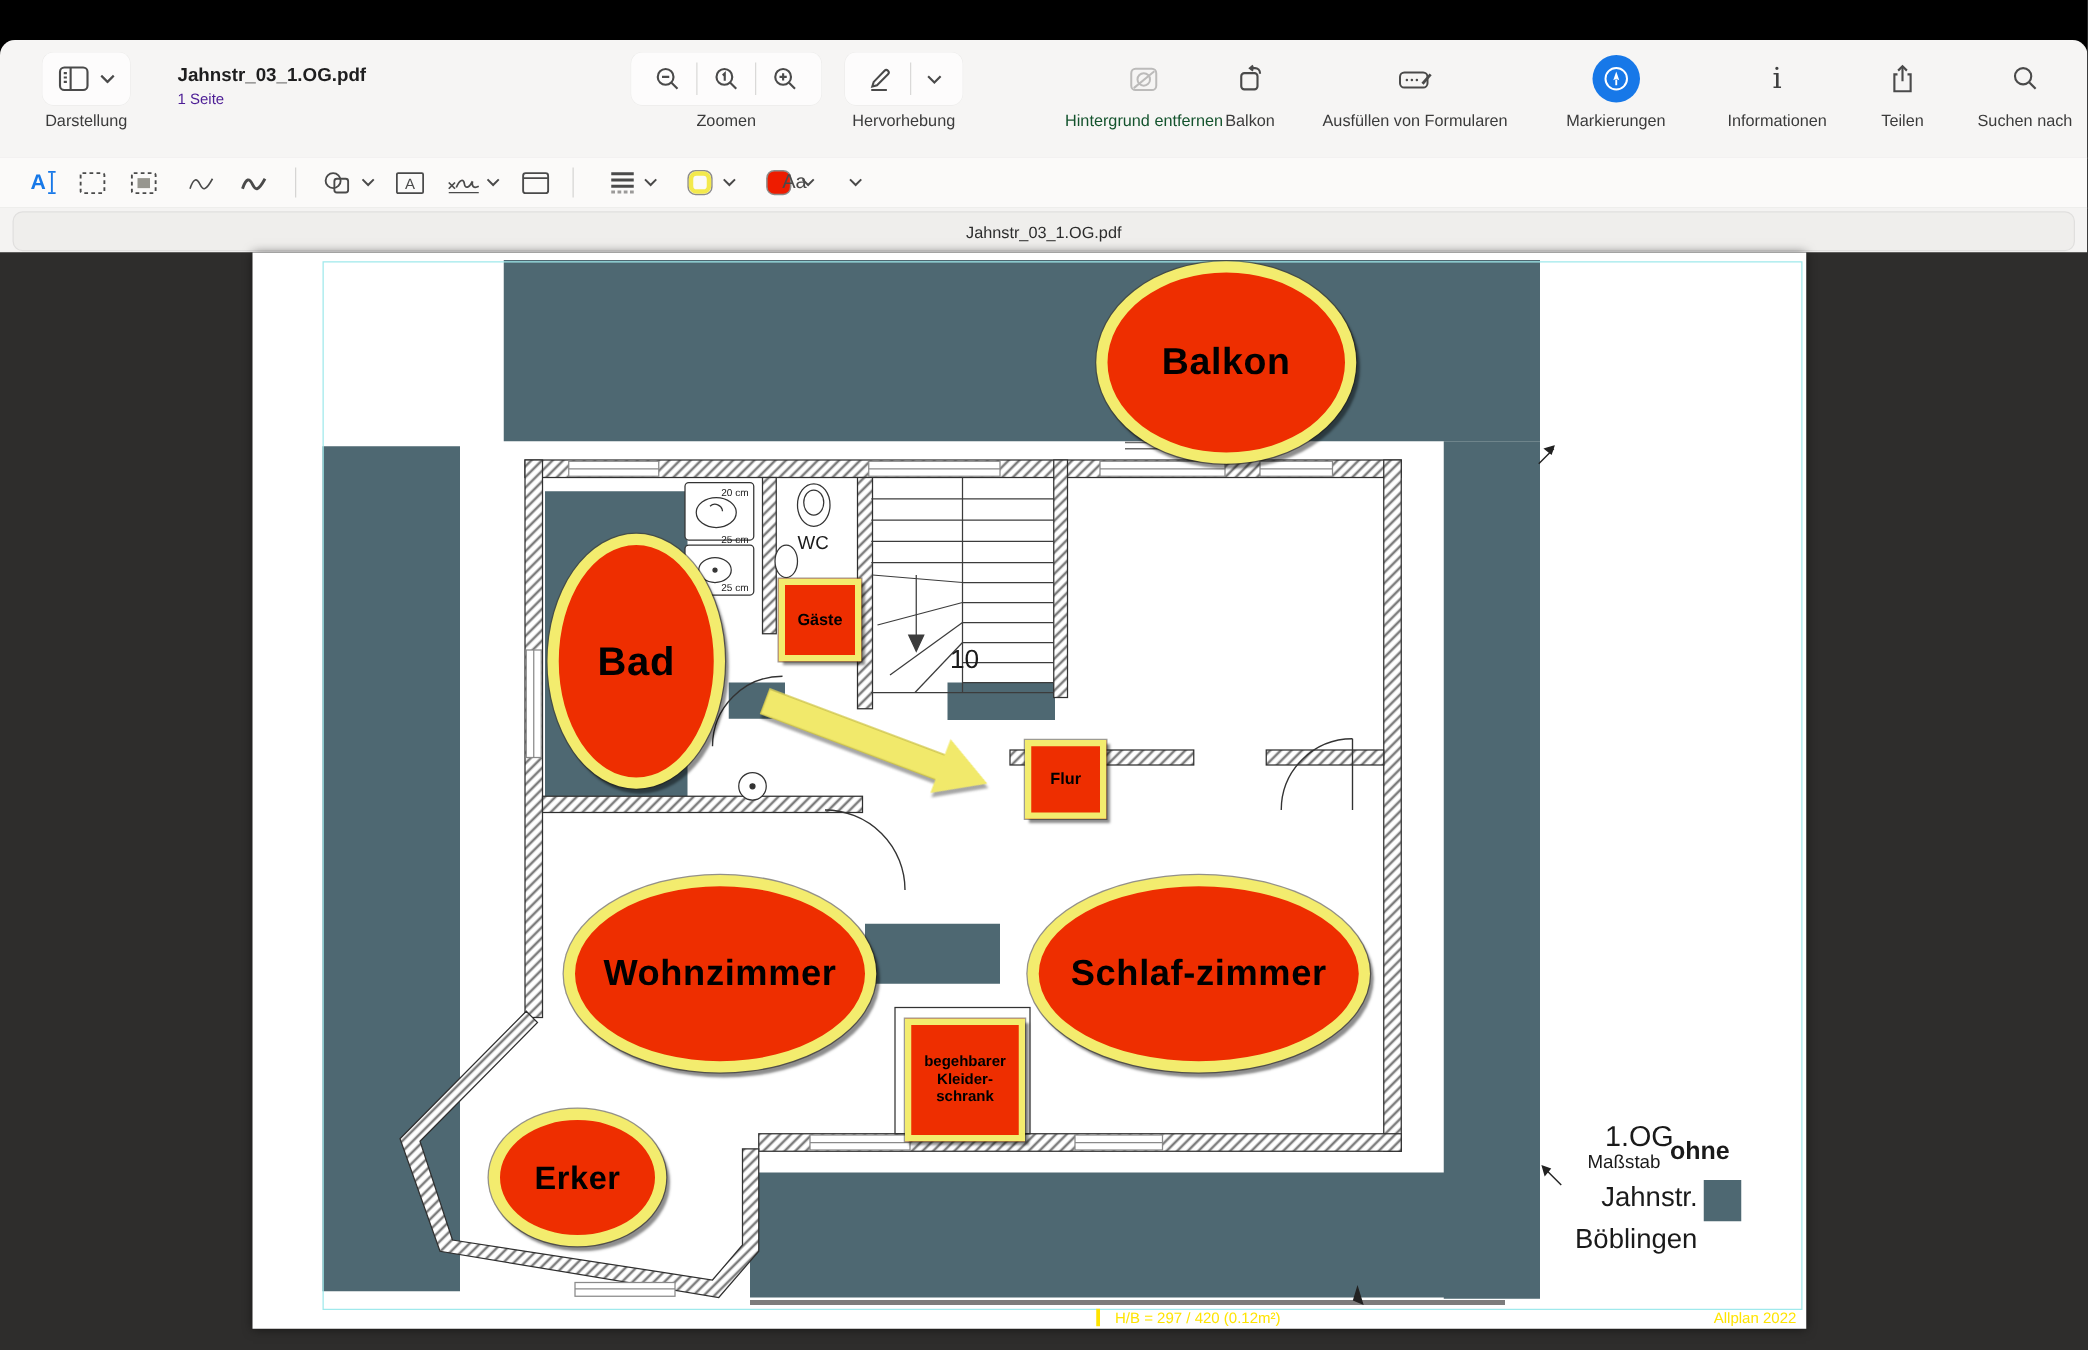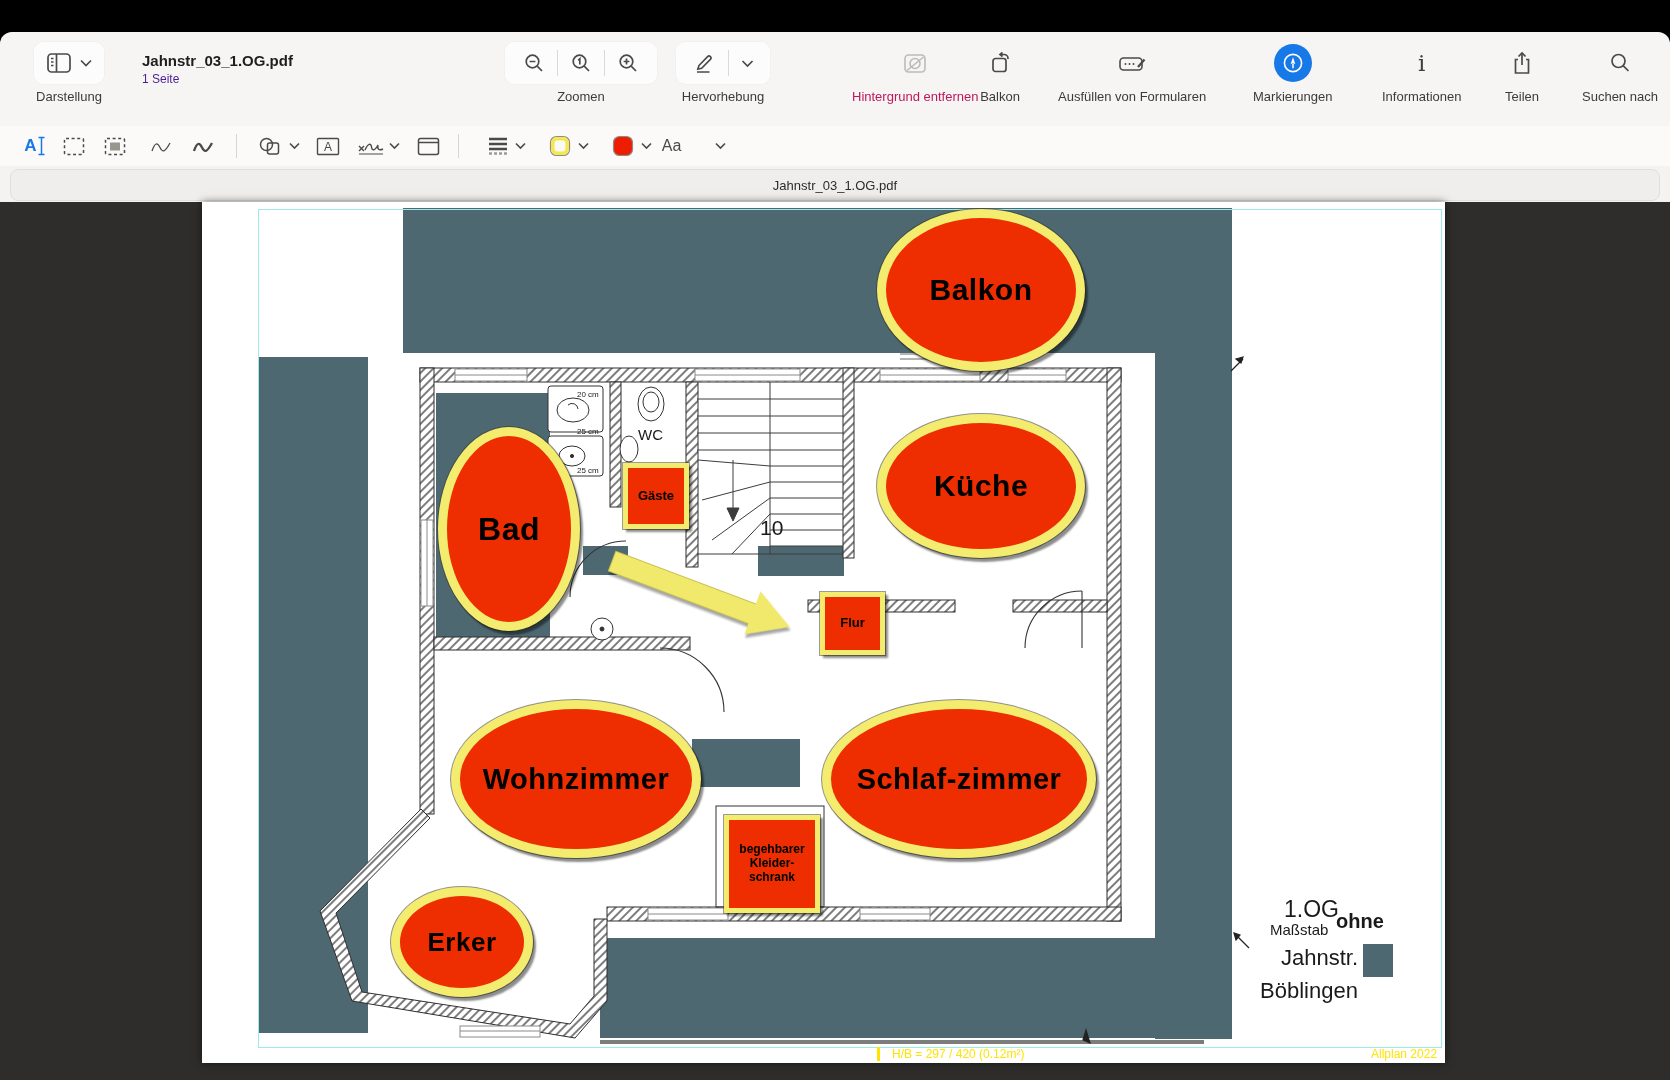--- a/index.html
+++ b/index.html
@@ -9,21 +9,21 @@
   .window{position:absolute;left:0;top:32px;width:1670px;height:1048px;
           border-radius:12px 12px 0 0;background:#2e2d2c;overflow:hidden;}
   .toolbar{position:absolute;left:0;top:0;width:100%;height:94px;background:#f6f5f4;
            border-bottom:1px solid #dddcdb;}
   .tbtn{position:absolute;top:10px;display:flex;flex-direction:column;align-items:center;cursor:default;}
   .tbtn .pill{display:flex;align-items:center;justify-content:center;gap:8px;height:42px;
               padding:0 12px;border-radius:9px;background:rgba(255,255,255,.72);
               box-shadow:0 0 0 .5px rgba(0,0,0,.04);}
   .tbtn .pill.flat{background:transparent;box-shadow:none;}
   .tbtn .lbl{margin-top:5px;font-size:13px;color:#3b3b3b;white-space:nowrap;}
-  .tbtn .lbl.dis{color:#be185d;}
+  .tbtn .lbl.dis{color:#14532d;}
   .icon{display:inline-flex;align-items:center;justify-content:center;}
   .vsep{width:1px;height:26px;background:#dad9d8;}
   .title-block{position:absolute;left:142px;top:20px;}
   .title-block .t1{font-size:15px;font-weight:bold;color:#1e1e1f;}
   .title-block .t2{font-size:12px;color:#4c1d95;margin-top:3px;}
   .blue-circle{width:38px;height:38px;border-radius:50%;background:#1778e8;
                display:flex;align-items:center;justify-content:center;}
   
   .markupbar{position:absolute;left:0;top:94px;width:100%;height:40px;background:#fbfaf9;
              border-bottom:1px solid #d8d7d6;}
@@ -365,21 +365,21 @@
             <rect x="2.5" y="2.5" width="19" height="19" rx="6" fill="#ee1c00" stroke="#8d8c8b" stroke-width="1.2"></rect>
           </svg>
           </span>
         <span class="icon" style="margin-left:6px;">
           <svg width="11" height="8" viewBox="0 0 11 8" fill="none" stroke="#4a4a4a" stroke-width="1.6">
               <path d="M1,1.5 L5.5,6 L10,1.5"></path>
             </svg>
           </span>
       </div>
 
-      <div class="mk" style="left:668px;width:52px;gap:28px;">
+      <div class="mk" style="left:632px;width:52px;gap:28px;">
         <span class="aa">Aa</span>
         <span class="icon" style="margin-left:6px;">
           <svg width="11" height="8" viewBox="0 0 11 8" fill="none" stroke="#4a4a4a" stroke-width="1.6">
               <path d="M1,1.5 L5.5,6 L10,1.5"></path>
             </svg>
           </span>
       </div>
     </div>
 
     <div class="tabbar">
@@ -505,21 +505,20 @@
           <path d="M1243,357 l-7,2 5,4 z"></path>
         <line x1="1249" y1="948" x2="1236" y2="935"></line>
           <path d="M1234,933 l2,7 4,-5 z"></path>
         <path d="M1086,1030 l4,13 -7,-3 z"></path>
       </g>
     </svg>
 
     <div id="plan-layer" style="position:absolute;left:0;top:0;width:1670px;height:1080px;">
         <div class="room-ellipse" style="left: 877px; top: 209px; width: 190px; height: 144px; font-size: 30px; background: rgb(238, 46, 0); border-color: rgb(243, 236, 110);">Balkon</div>
         <div class="room-ellipse" style="left: 438px; top: 427px; width: 124px; height: 186px; font-size: 32px; background: rgb(238, 46, 0); border-color: rgb(243, 236, 110);">Bad</div>
-        <div class="room-ellipse" style="left: 877px; top: 414px; width: 190px; height: 126px; font-size: 30px; background: rgb(238, 46, 0); border-color: rgb(243, 236, 110);">Küche</div>
         <div class="room-ellipse" style="left: 822px; top: 700px; width: 256px; height: 140px; font-size: 29px; background: rgb(238, 46, 0); border-color: rgb(243, 236, 110);">Schlaf-zimmer</div>
         <div class="room-ellipse" style="left: 451px; top: 700px; width: 232px; height: 140px; font-size: 29px; background: rgb(238, 46, 0); border-color: rgb(243, 236, 110);">Wohnzimmer</div>
         <div class="room-ellipse" style="left: 391px; top: 887px; width: 124px; height: 92px; font-size: 26px; background: rgb(238, 46, 0); border-color: rgb(243, 236, 110);">Erker</div>
         <div class="room-box" style="left: 623px; top: 463px; width: 56px; height: 56px; font-size: 13px; background: rgb(238, 46, 0); border-color: rgb(243, 236, 110);">
           <div>Gäste</div>
         </div>
         <div class="room-box" style="left: 820px; top: 592px; width: 55px; height: 53px; font-size: 13px; background: rgb(238, 46, 0); border-color: rgb(243, 236, 110);">
           <div>Flur</div>
         </div>
         <div class="room-box" style="left: 724px; top: 815px; width: 86px; height: 88px; font-size: 12px; background: rgb(238, 46, 0); border-color: rgb(243, 236, 110);">

